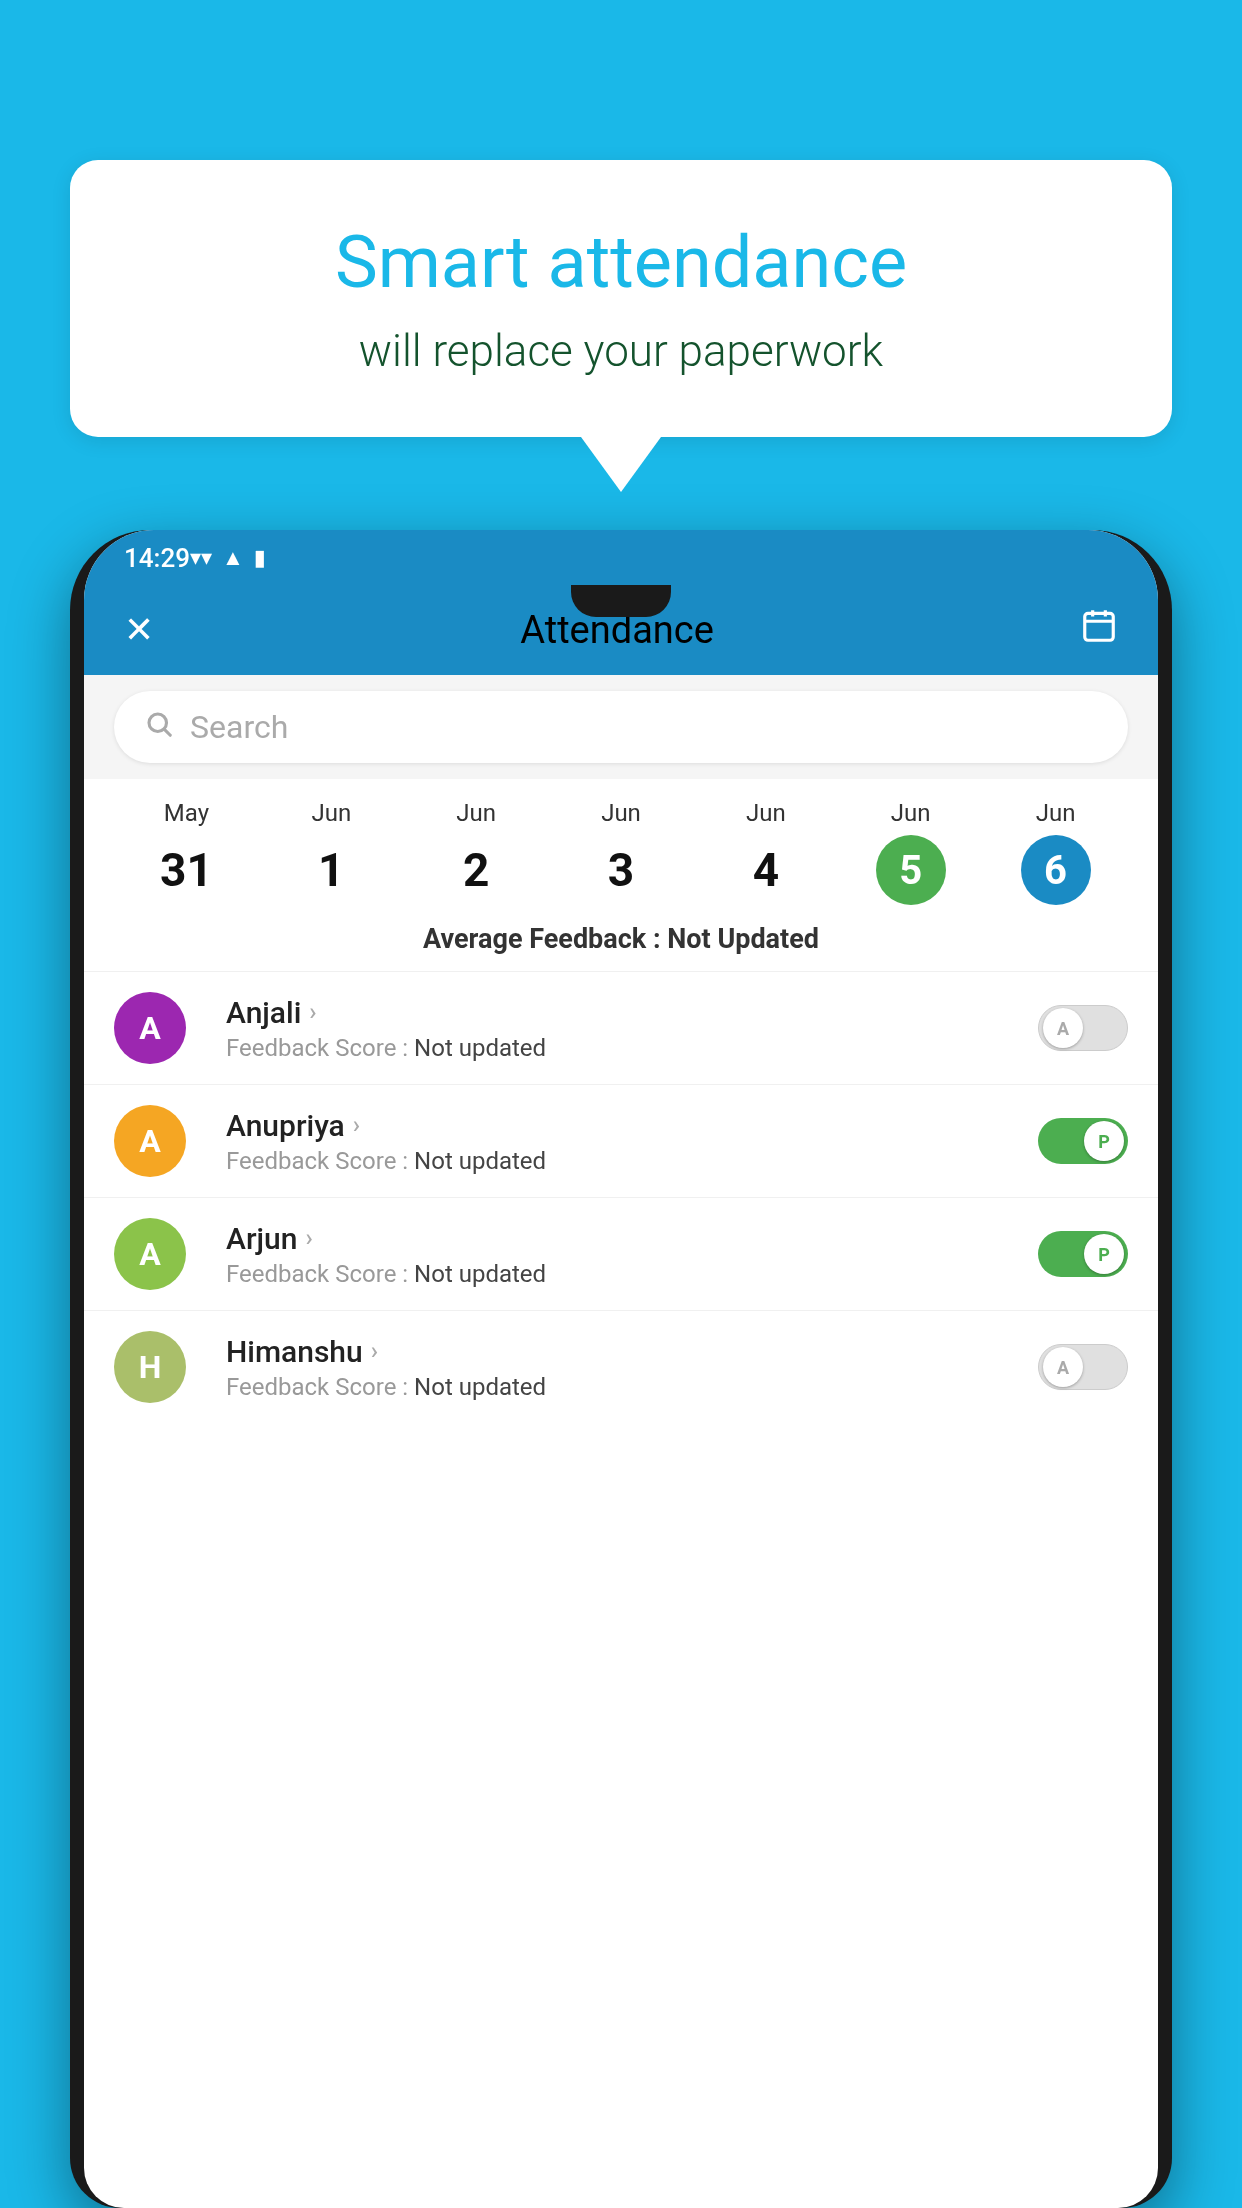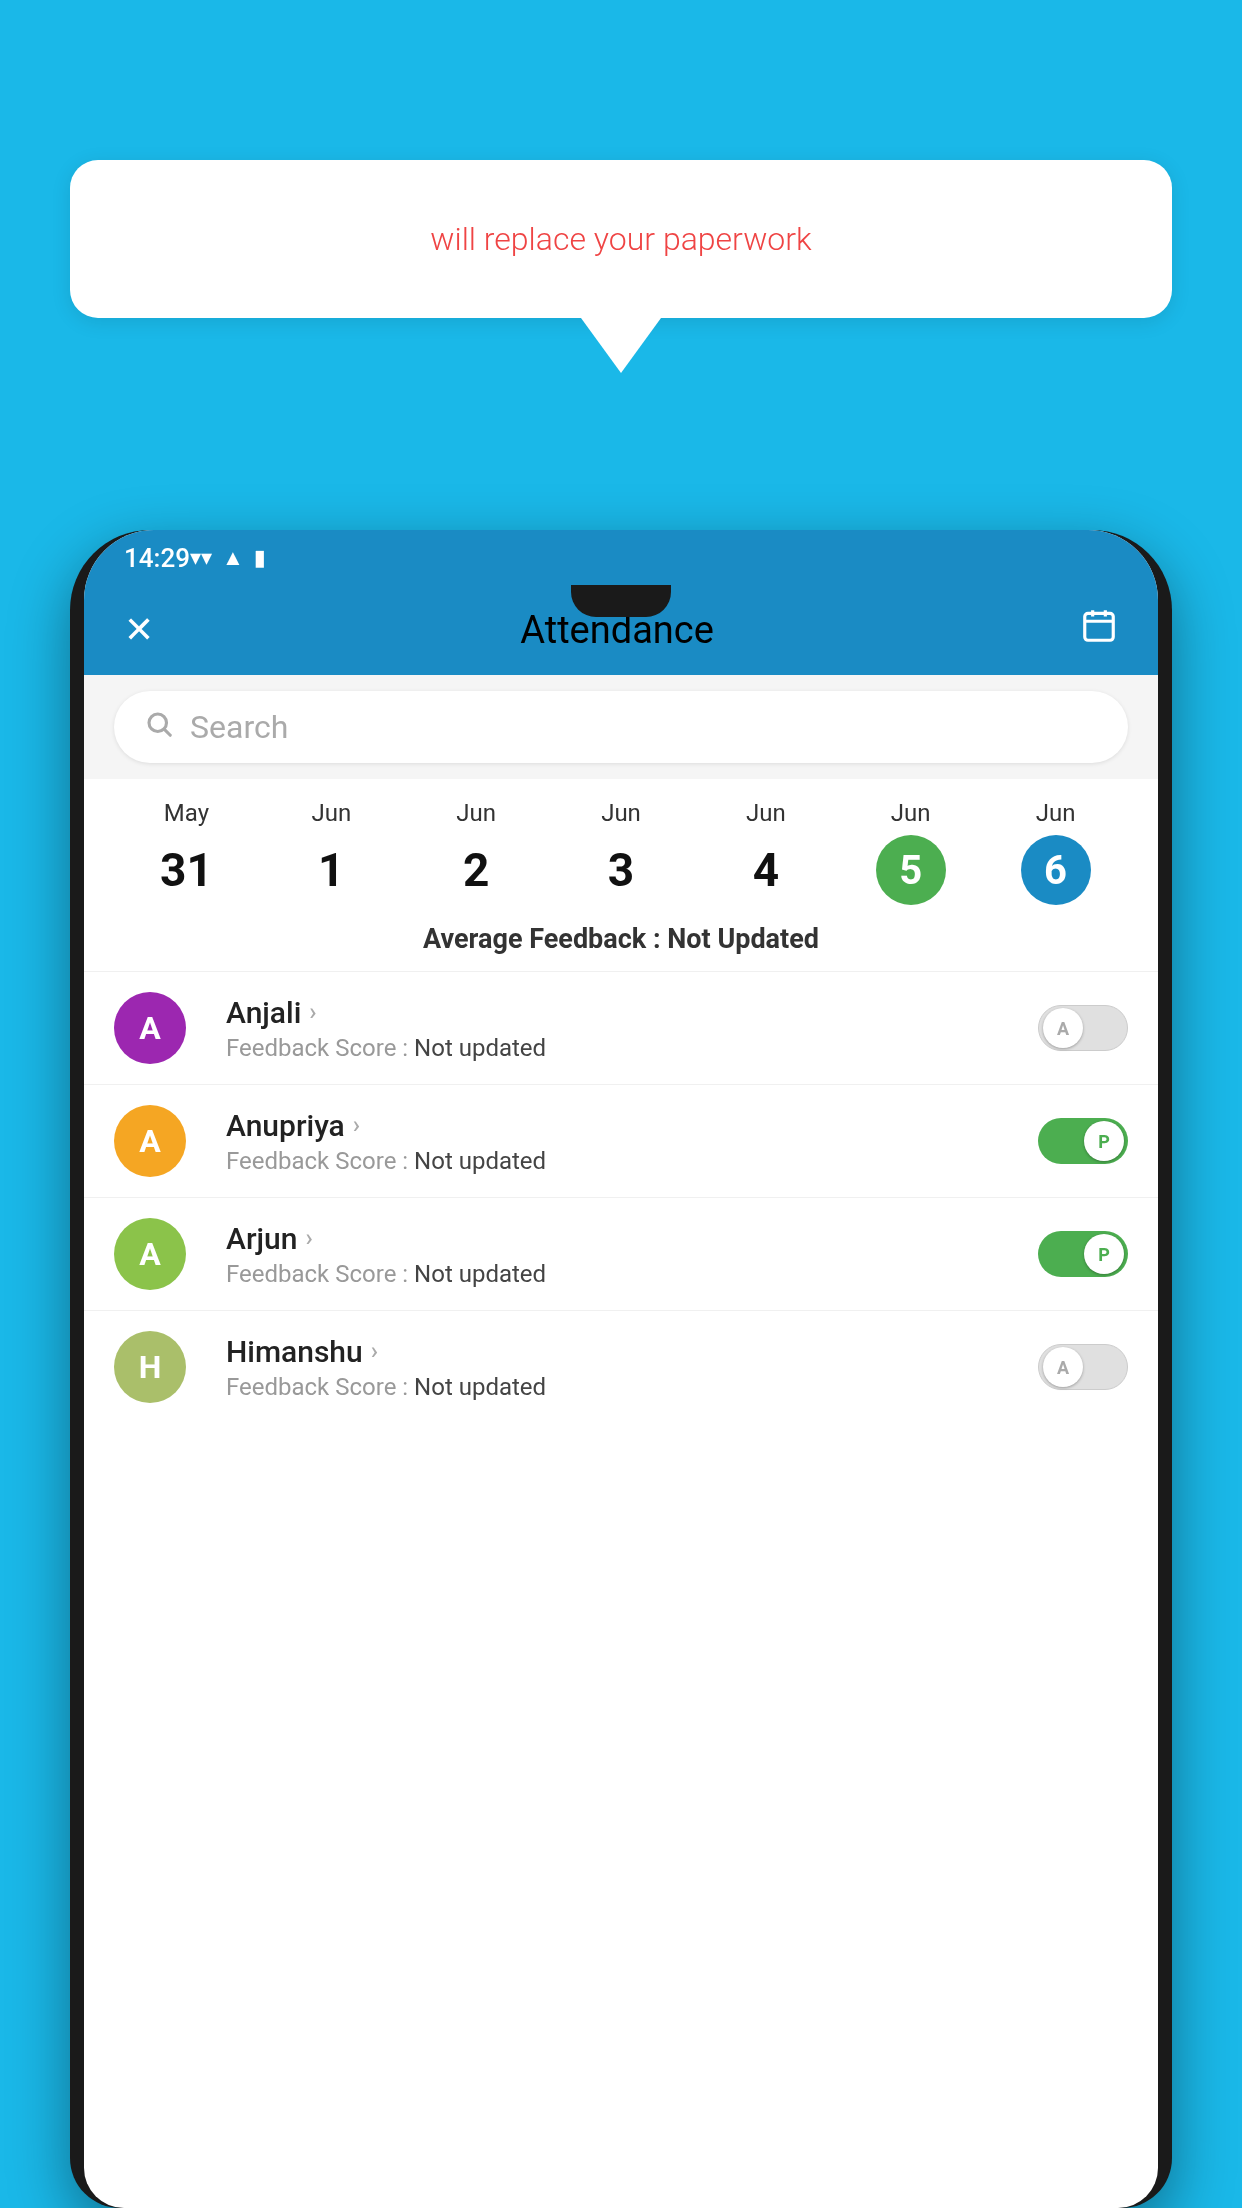--- a/index.html
+++ b/index.html
@@ -26,22 +26,22 @@
       text-align: center;
       box-shadow: 0 4px 20px rgba(0,0,0,0.1);
     }
     .speech-bubble-title {
       font-size: 72px;
       color: #1ab8e8;
       font-weight: 400;
       margin-bottom: 20px;
     }
     .speech-bubble-subtitle {
-      font-size: 32px;
-      color: #ef4444;
+      font-size: 44px;
+      color: #14532d;
       font-weight: 300;
     }
     .speech-bubble-tail {
       width: 0;
       height: 0;
       border-left: 40px solid transparent;
       border-right: 40px solid transparent;
       border-top: 55px solid white;
       margin: 0 auto;
     }
@@ -325,20 +325,21 @@
       box-shadow: 0 1px 3px rgba(0,0,0,0.3);
     }
     .toggle-knob-a { color: #aaa; }
     .toggle-knob-p { color: #4cae50; }
   </style>
 </head>
 <body>
 
 <div class="speech-bubble-container">
   <div class="speech-bubble">
+    <div class="speech-bubble-title">Smart attendance</div>
     <div class="speech-bubble-subtitle">will replace your paperwork</div>
   </div>
   <div class="speech-bubble-tail"></div>
 </div>
 
 <div class="phone-frame">
 
   <div class="phone-screen">
 
     <div class="status-bar">

